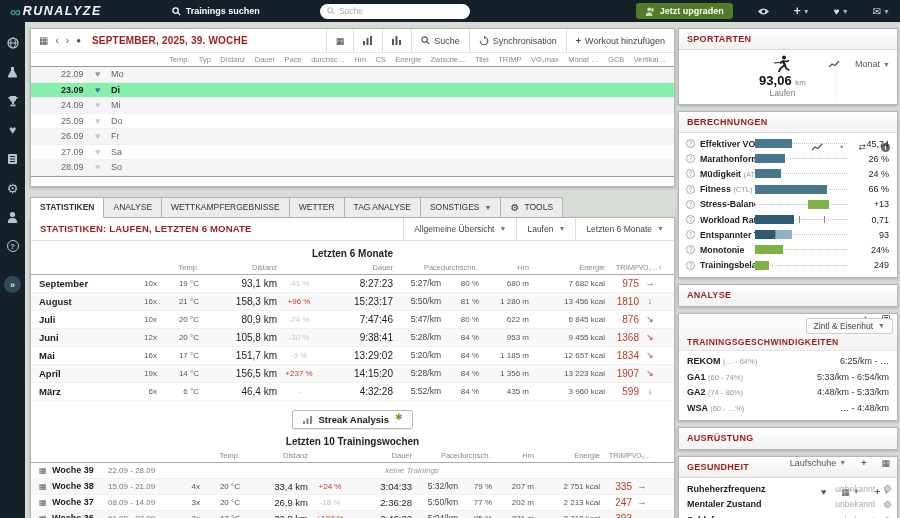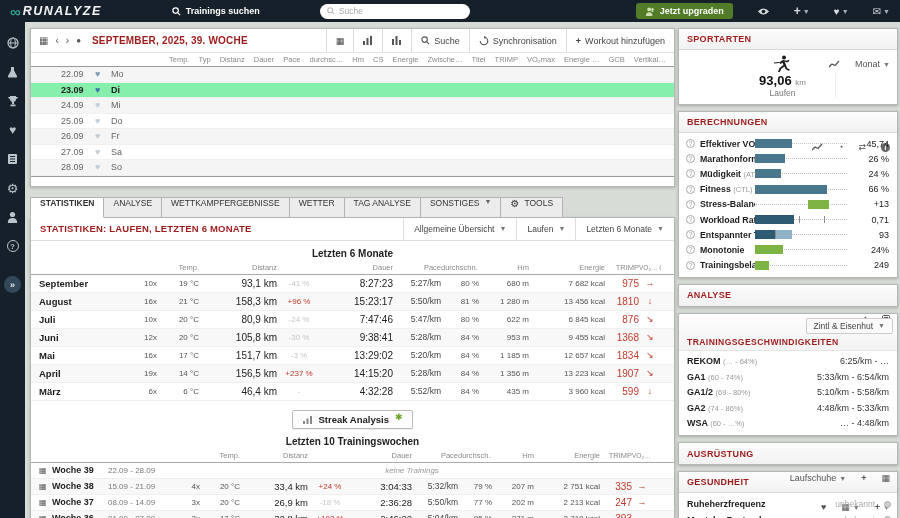--- a/index.html
+++ b/index.html
@@ -48,21 +48,21 @@
   .cal-day .d-date { width:34px; }
   .cal-day .d-heart { width:16px; font-size:9px; }
   .h-muted { color:#c3ccd2; } .h-mid { color:#7d9cb5; } .h-active { color:#3f74aa; }
   .cal-day .d-name { width:30px; }
   .cal-day.current { background:#86efac; }
   .cal-day.current .d-name, .cal-day.current .d-date { font-weight:bold; color:#222; }
   .cal-foot { height:10px; border-top:1px solid #9a9a9a; }
 
   
   .tabs { display:flex; margin-top:10px; position:relative; z-index:5; }
-  .tab { background:#ececec; border:1px solid #b2b2b2; border-left:none; height:21px; display:flex; gap:5px; padding:0 9px; font-size:8.5px; color:#333; cursor:pointer; white-space:nowrap; }
+  .tab { background:#ececec; border:1px solid #b2b2b2; border-left:none; height:21px; display:flex; align-items:center; gap:5px; padding:0 9px; font-size:8.5px; color:#333; cursor:pointer; white-space:nowrap; }
   .tab:first-child { border-left:1px solid #b2b2b2; }
   .tab.active { background:#fff; font-weight:bold; border-bottom:1px solid #fff; }
   .tab .chev { font-size:7px; color:#666; }
   .tab .gear { font-size:10px; color:#333; }
 
   
   .stats-panel { margin-top:-1px; height:310px; overflow:hidden; }
   .stats-header { height:23px; display:flex; align-items:stretch; border-bottom:1px solid #e0e0e0; }
   .stats-title { color:#9e1b1b; font-weight:bold; font-size:9.5px; display:flex; align-items:center; padding-left:9px; letter-spacing:.2px; }
   .stats-filters { margin-left:auto; display:flex; align-items:stretch; }
@@ -297,21 +297,21 @@
           <span class="cal-col">Dauer</span>
           <span class="cal-col">Pace</span>
           <span class="cal-col">durchsc…</span>
           <span class="cal-col">Hm</span>
           <span class="cal-col">CS</span>
           <span class="cal-col">Energie</span>
           <span class="cal-col">Zwische…</span>
           <span class="cal-col">Titel</span>
           <span class="cal-col">TRIMP</span>
           <span class="cal-col">VO₂max</span>
-          <span class="cal-col">Energie …</span>
+          <span class="cal-col">Monat …</span>
           <span class="cal-col">GCB</span>
           <span class="cal-col">Vertikal…</span>
         </div>
       <div id="cal-days">
           <div class="cal-day">
             <span class="d-date">22.09</span>
             <span class="d-heart h-mid">♥</span>
             <span class="d-name">Mo</span>
           </div>
           <div class="cal-day current">
@@ -762,24 +762,20 @@
       <div id="zones-body" style="padding:3px 0 4px;">
           <div class="zone-row">
             <span class="zone-name">REKOM <span class="zone-range">(… - 64%)</span></span>
             <span class="zone-pace">6:25/km - …</span>
           </div>
           <div class="zone-row">
             <span class="zone-name">GA1 <span class="zone-range">(60 - 74%)</span></span>
             <span class="zone-pace">5:33/km - 6:54/km</span>
           </div>
           <div class="zone-row">
-            <span class="zone-name">GA1/2 <span class="zone-range">(69 - 80%)</span></span>
-            <span class="zone-pace">5:10/km - 5:58/km</span>
-          </div>
-          <div class="zone-row">
             <span class="zone-name">GA2 <span class="zone-range">(74 - 86%)</span></span>
             <span class="zone-pace">4:48/km - 5:33/km</span>
           </div>
           <div class="zone-row">
             <span class="zone-name">WSA <span class="zone-range">(60 - …%)</span></span>
             <span class="zone-pace">… - 4:48/km</span>
           </div>
         </div>
     </section>
 

